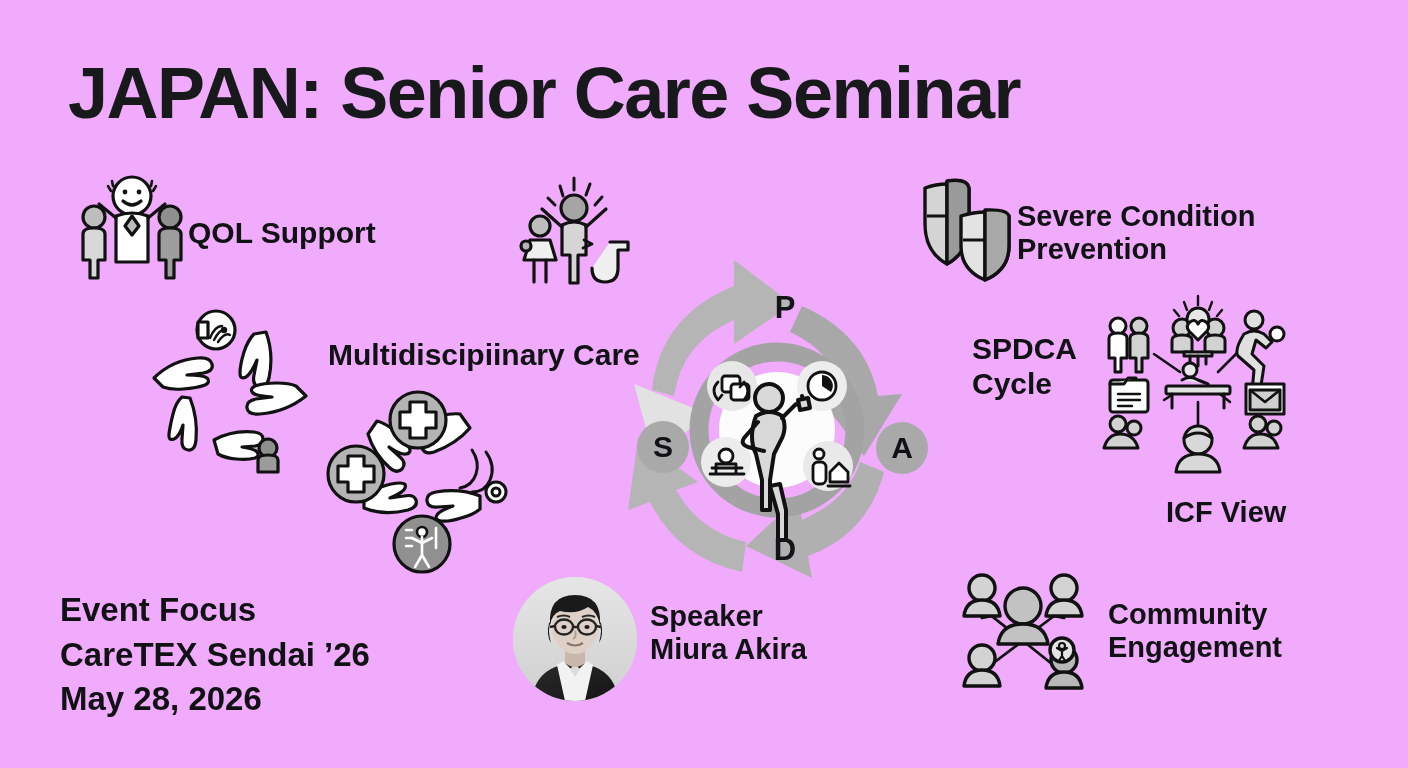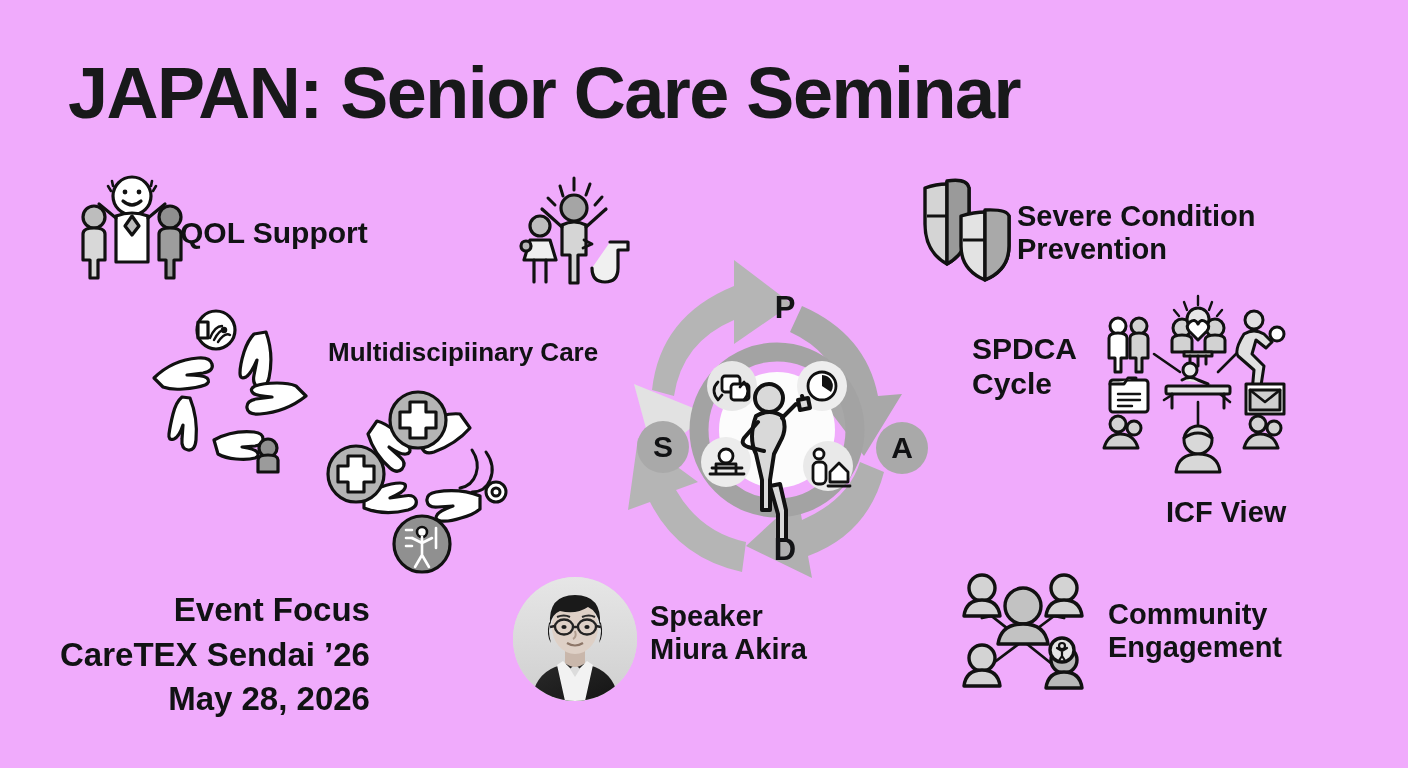--- a/index.html
+++ b/index.html
@@ -32,29 +32,29 @@
 
   
   .label {
     position: absolute;
     font-weight: 700;
     color: #111214;
     line-height: 1.15;
     white-space: pre-line;
   }
 
-  .lbl-qol        { left: 180px; top: 216px; font-size: 30px; }
+  .lbl-qol        { left: 180px; top: 216px; font-size: 30px; padding-left: 8px; }
   .lbl-rehab      { left: 660px; top: 210px; font-size: 30px; }
   .lbl-severe     { left: 1017px; top: 200px; font-size: 29px; }
-  .lbl-multi      { left: 328px; top: 338px; font-size: 26px; }
+  .lbl-multi      { left: 328px; top: 338px; font-size: 30px; }
   .lbl-spdca      { left: 972px; top: 332px; font-size: 30px; }
   .lbl-icf        { left: 1142px; top: 496px; font-size: 29px; margin-left: 24px; }
   .lbl-community  { left: 1108px; top: 598px; font-size: 29px; }
   .lbl-speaker    { left: 650px; top: 600px; font-size: 29px; }
-  .lbl-event      { left: 60px; top: 588px; font-size: 33px; line-height: 1.35; text-align: right; }
+  .lbl-event      { left: 60px; top: 588px; font-size: 33px; line-height: 1.35; }
 
   
   .icon-box { position: absolute; }
 
   .ico-qol       { left: 72px;  top: 172px; width: 120px; height: 110px; }
   .ico-rehab     { left: 512px; top: 164px; width: 130px; height: 122px; }
   .ico-shield    { left: 915px; top: 170px; width: 110px; height: 110px; }
   .ico-hands-a   { left: 140px; top: 300px; width: 180px; height: 170px; }
   .ico-hands-b   { left: 322px; top: 388px; width: 196px; height: 190px; }
   .ico-icf       { left: 1098px; top: 292px; width: 195px; height: 180px; }

